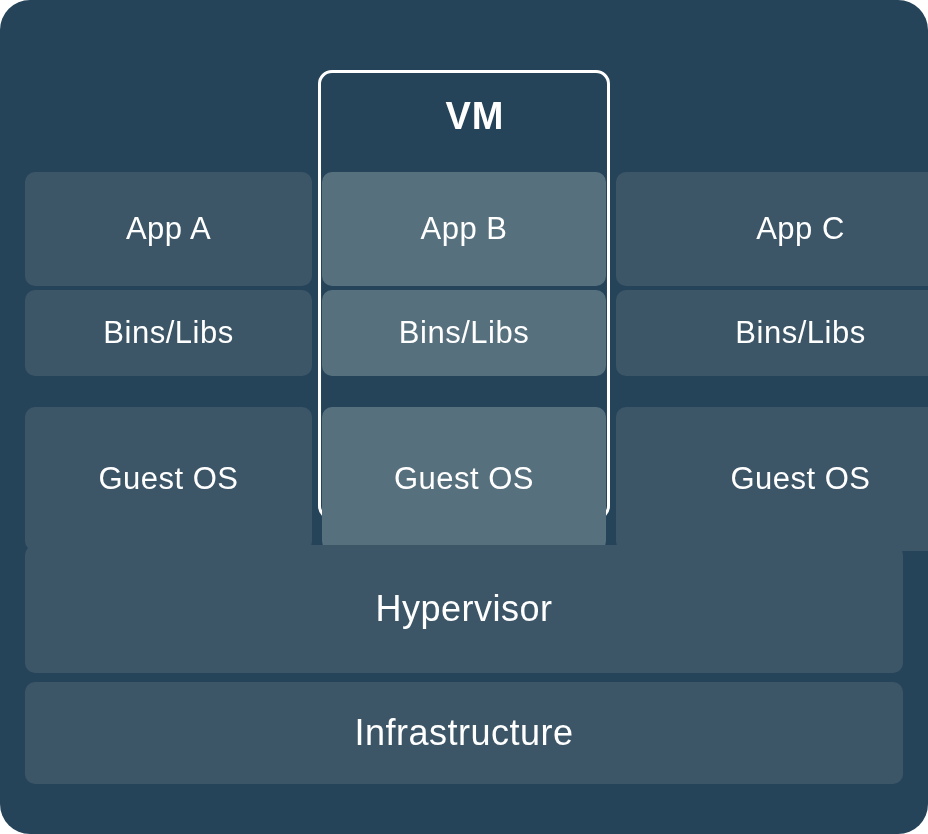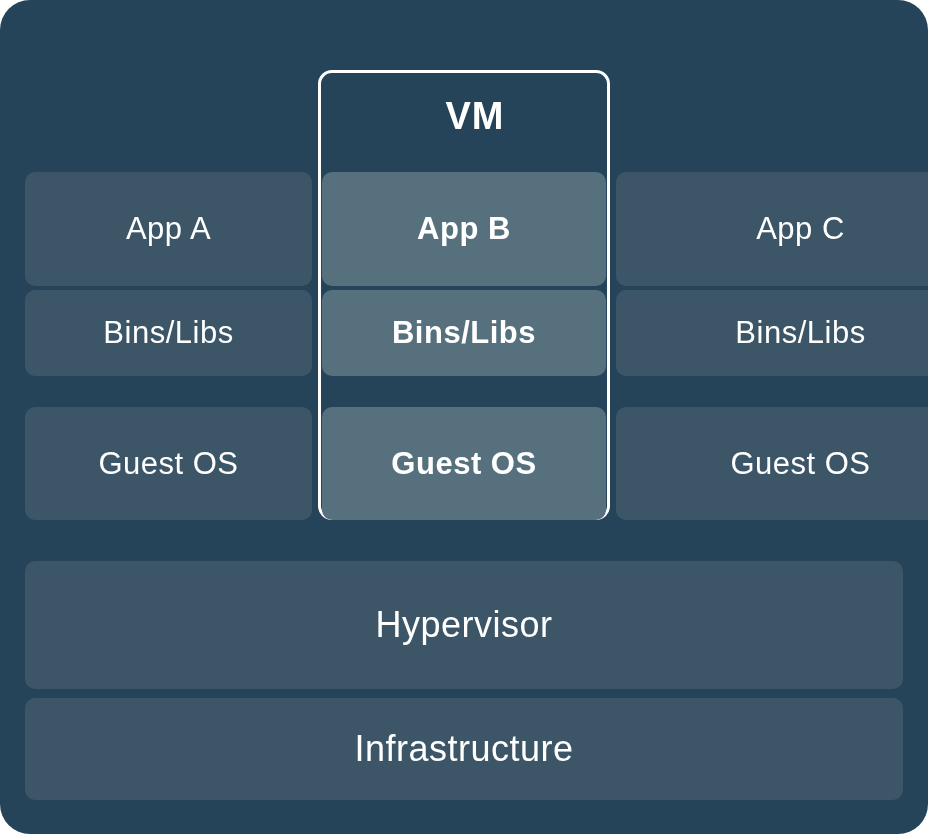--- a/index.html
+++ b/index.html
@@ -30,29 +30,29 @@
     border-radius: 10px;
     display: flex;
     align-items: center;
     justify-content: center;
     font-size: 31px;
     font-weight: 400;
     letter-spacing: 0.5px;
   }
   .cell.hl {
     background: var(--hl);
-    font-weight: 700;
+    font-weight: 400;
   }
   
   .col-left  { left: 25px;  width: 287px; }
   .col-mid   { left: 322px; width: 284px; }
   .col-right { left: 616px; width: 287px; padding-left: 41px; }
   .row-1 { top: 172px; height: 114px; }
   .row-2 { top: 290px; height: 86px; }
-  .row-3 { top: 407px; height: 113px; }
+  .row-3 { top: 407px; height: 144px; }
 
   .vm-outline {
     position: absolute;
     left: 318px;
     top: 70px;
     width: 286px;   
     height: 444px;  
     border: 3px solid var(--border);
     border-radius: 14px;
     background: transparent;
@@ -76,21 +76,20 @@
     left: 25px;
     width: 878px;
     background: var(--box);
     border-radius: 10px;
     display: flex;
     align-items: center;
     justify-content: center;
     font-size: 36px;
     font-weight: 400;
     letter-spacing: 0.5px;
-    margin-top: 16px;
   }
   .layer-hypervisor     { top: 545px; height: 128px; }
   .layer-infrastructure { top: 682px; height: 102px; }
 </style>
 </head>
 <body>
 
 <div class="canvas">
 
   <div class="vm-outline"></div>

